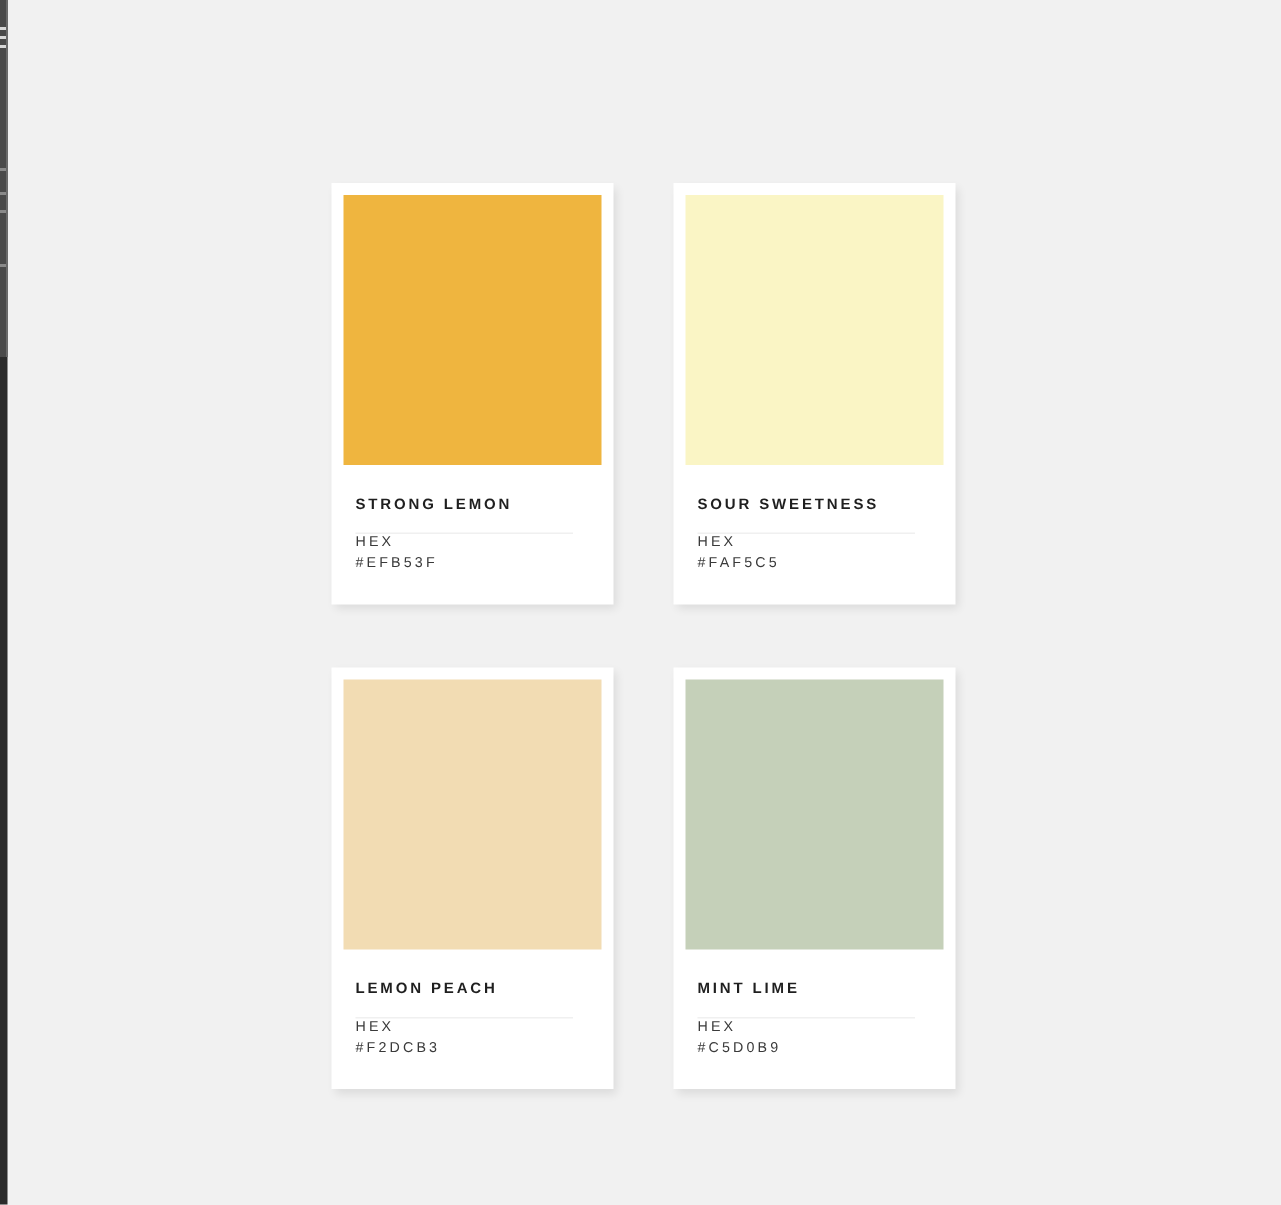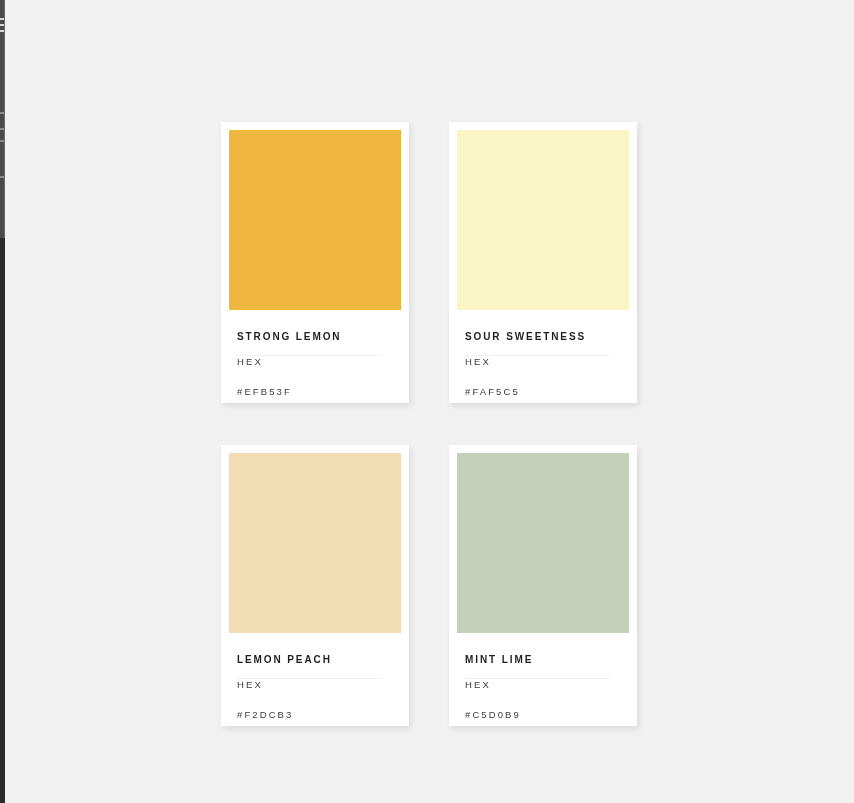--- a/index.html
+++ b/index.html
@@ -100,21 +100,21 @@
   .hex-label {
     font-size: 9.5px;
     letter-spacing: 2.1px;
     color: #3a3a3a;
   }
 
   .hex-value {
     font-size: 9.5px;
     letter-spacing: 2.1px;
     color: #3a3a3a;
-    margin-top: 19px;
+    margin-top: 3px;
   }
 </style>
 </head>
 <body style="background: rgb(241, 241, 241);">
 
 <div id="edge-strip">
   <div class="edge-panel"></div>
   <div class="edge-mark m1"></div>
   <div class="edge-mark m2"></div>
   <div class="edge-mark m3"></div>

